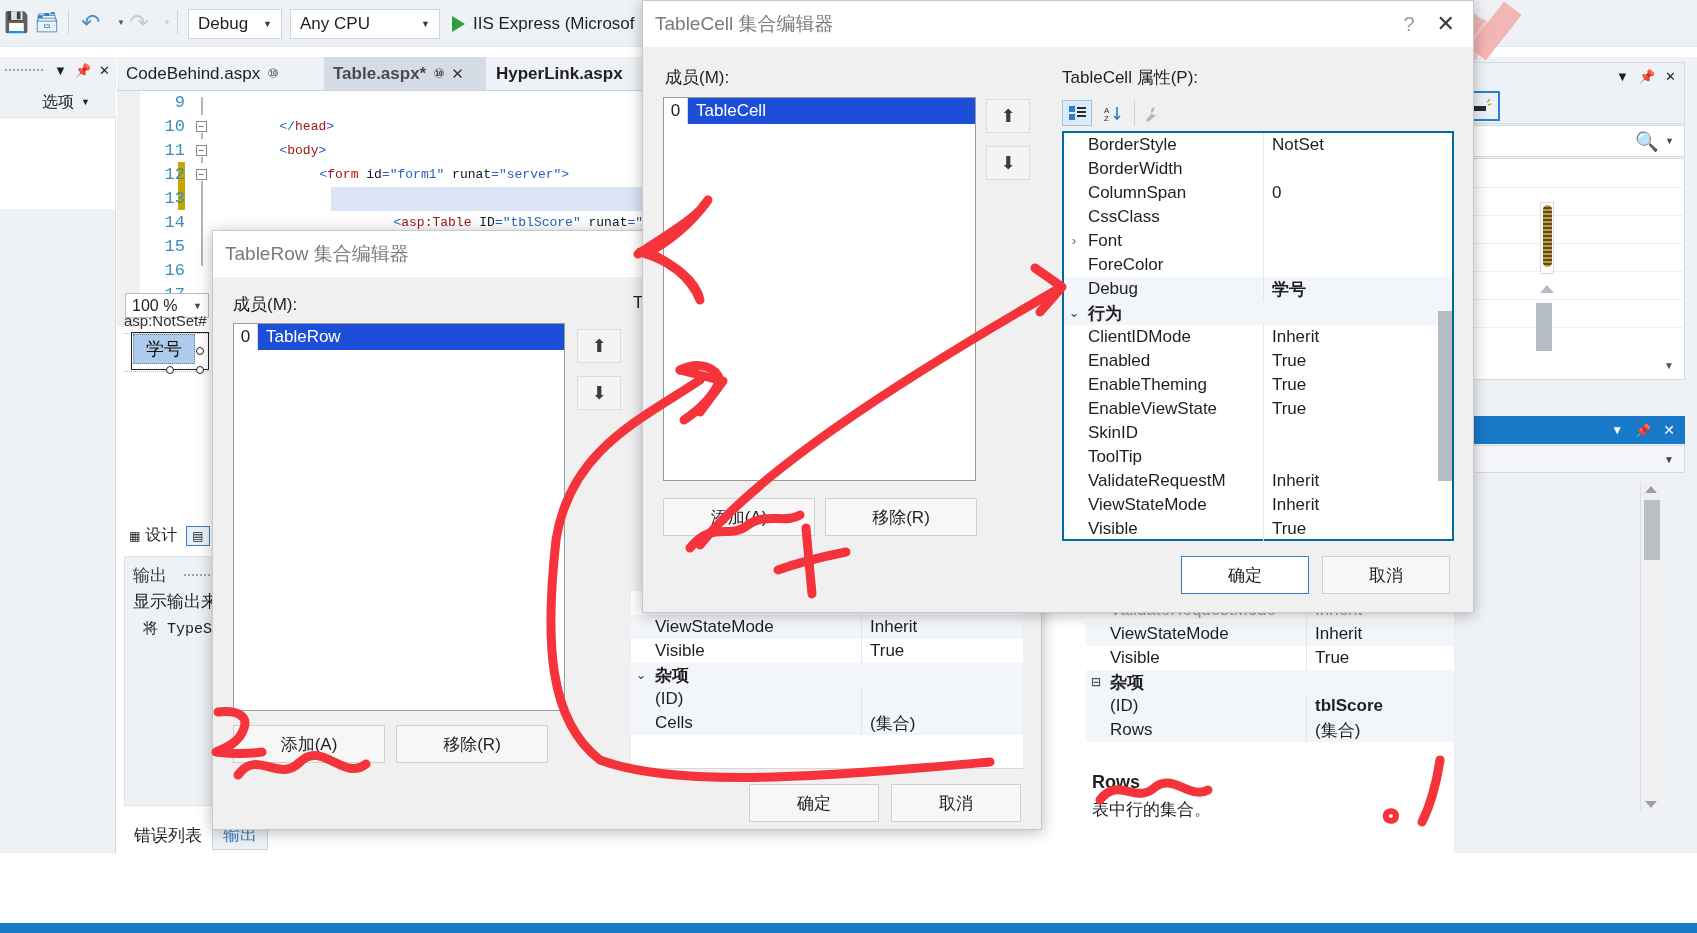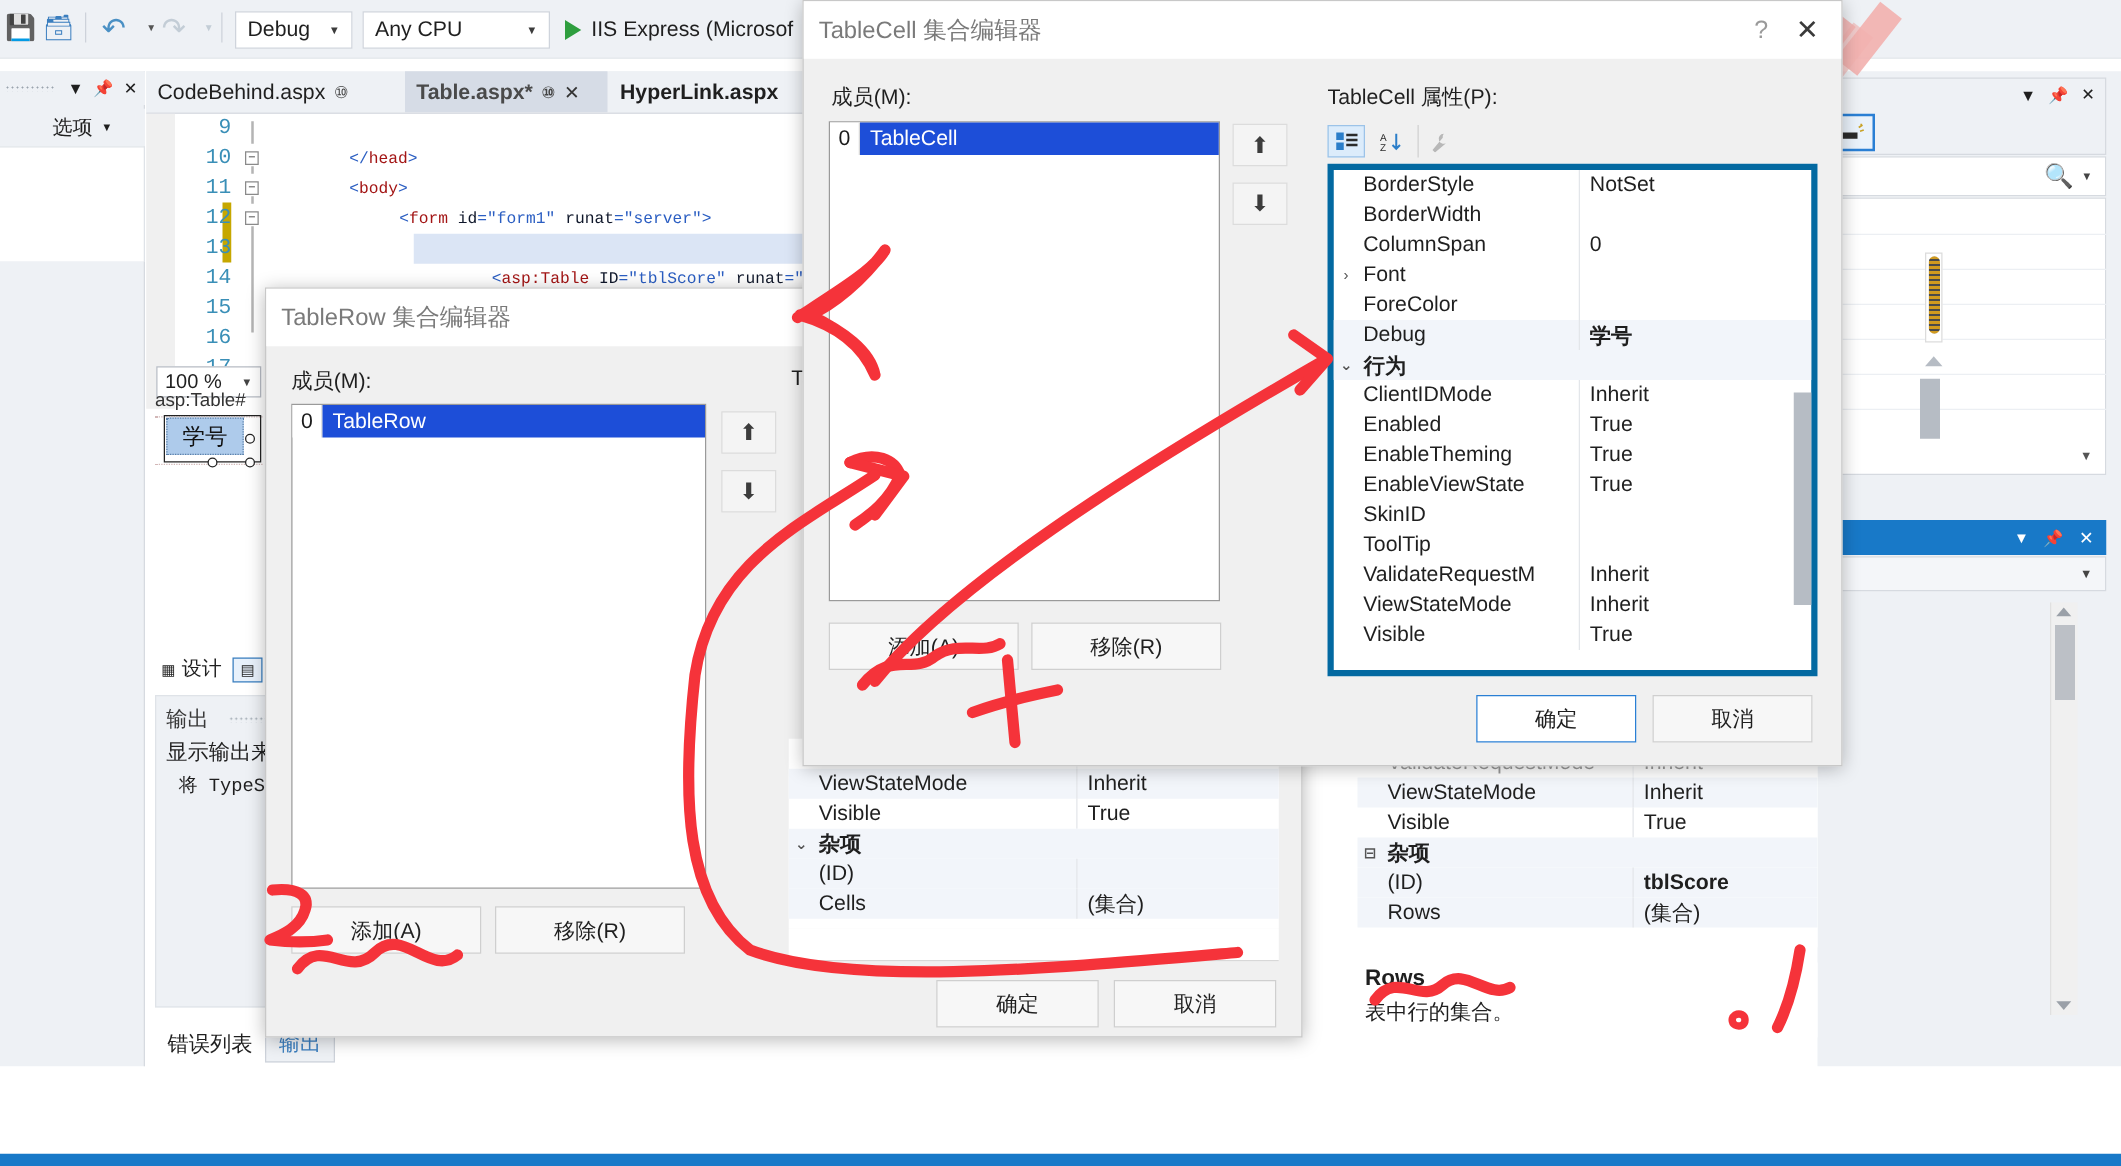--- a/index.html
+++ b/index.html
@@ -295,21 +295,21 @@
         <span class="tk-br">&lt;/</span><span class="tk-tag">div</span><span class="tk-br">&gt;</span>
       </div>
     </div>
 
     <div class="zoombox" style="left:8px; top:236px;">
       <span>100 %</span>
       <span class="za">▼</span>
     </div>
   </div>
 
-  <div class="tagline">asp:Table#</div>
+  <div class="tagline">asp:NotSet#</div>
   <div class="rowdot" style="left:124px; top:333px; width:86px;"></div>
   <div class="rowdot" style="left:124px; top:371px; width:86px;"></div>
   <div class="cellbox">
     <span>学号</span>
   </div>
   <div class="selframe"></div>
   <div class="handle" style="left:196px; top:347px;"></div>
   <div class="handle" style="left:166px; top:366px;"></div>
   <div class="handle" style="left:196px; top:366px;"></div>
 
@@ -538,35 +538,40 @@
           <path d="M13 2 L13 14 M10 11 L13 14 L16 11" stroke="#2b7ec9" stroke-width="1.6" fill="none"></path>
         </svg>
       </span>
       <span class="pgt-btn" style="border-left:1px solid #d0d0d0; padding-left:4px;">
         <svg width="19" height="17" viewBox="0 0 19 17">
           <path d="M13 2 a4 4 0 1 0 2.8 6.8 L6 17 L4 15 L12.2 5.2 A4 4 0 0 1 13 2 Z" fill="#b8b8b8"></path>
         </svg>
       </span>
     </div>
 
-    <div class="propgrid" style="left:419px; top:130px; width:392px; height:410px; border:5px solid #0369a1;">
+    <div class="propgrid" style="left:419px; top:130px; width:392px; height:410px; border:2px solid #0369a1;">
       <div class="prow">
         <span class="pexp"></span>
         <span class="pname" style="width:180px;">BorderStyle</span>
         <span class="pval" style="width:190px;">NotSet</span>
       </div>
       <div class="prow">
         <span class="pexp"></span>
         <span class="pname" style="width:180px;">BorderWidth</span>
         <span class="pval" style="width:190px;"></span>
       </div>
       <div class="prow">
         <span class="pexp"></span>
         <span class="pname" style="width:180px;">ColumnSpan</span>
         <span class="pval" style="width:190px;">0</span>
+      </div>
+      <div class="prow">
+        <span class="pexp"></span>
+        <span class="pname" style="width:180px;">CssClass</span>
+        <span class="pval" style="width:190px;"></span>
       </div>
       <div class="prow">
         <span class="pexp">›</span>
         <span class="pname" style="width:180px;">Font</span>
         <span class="pval" style="width:190px;"></span>
       </div>
       <div class="prow">
         <span class="pexp"></span>
         <span class="pname" style="width:180px;">ForeColor</span>
         <span class="pval" style="width:190px;"></span>

